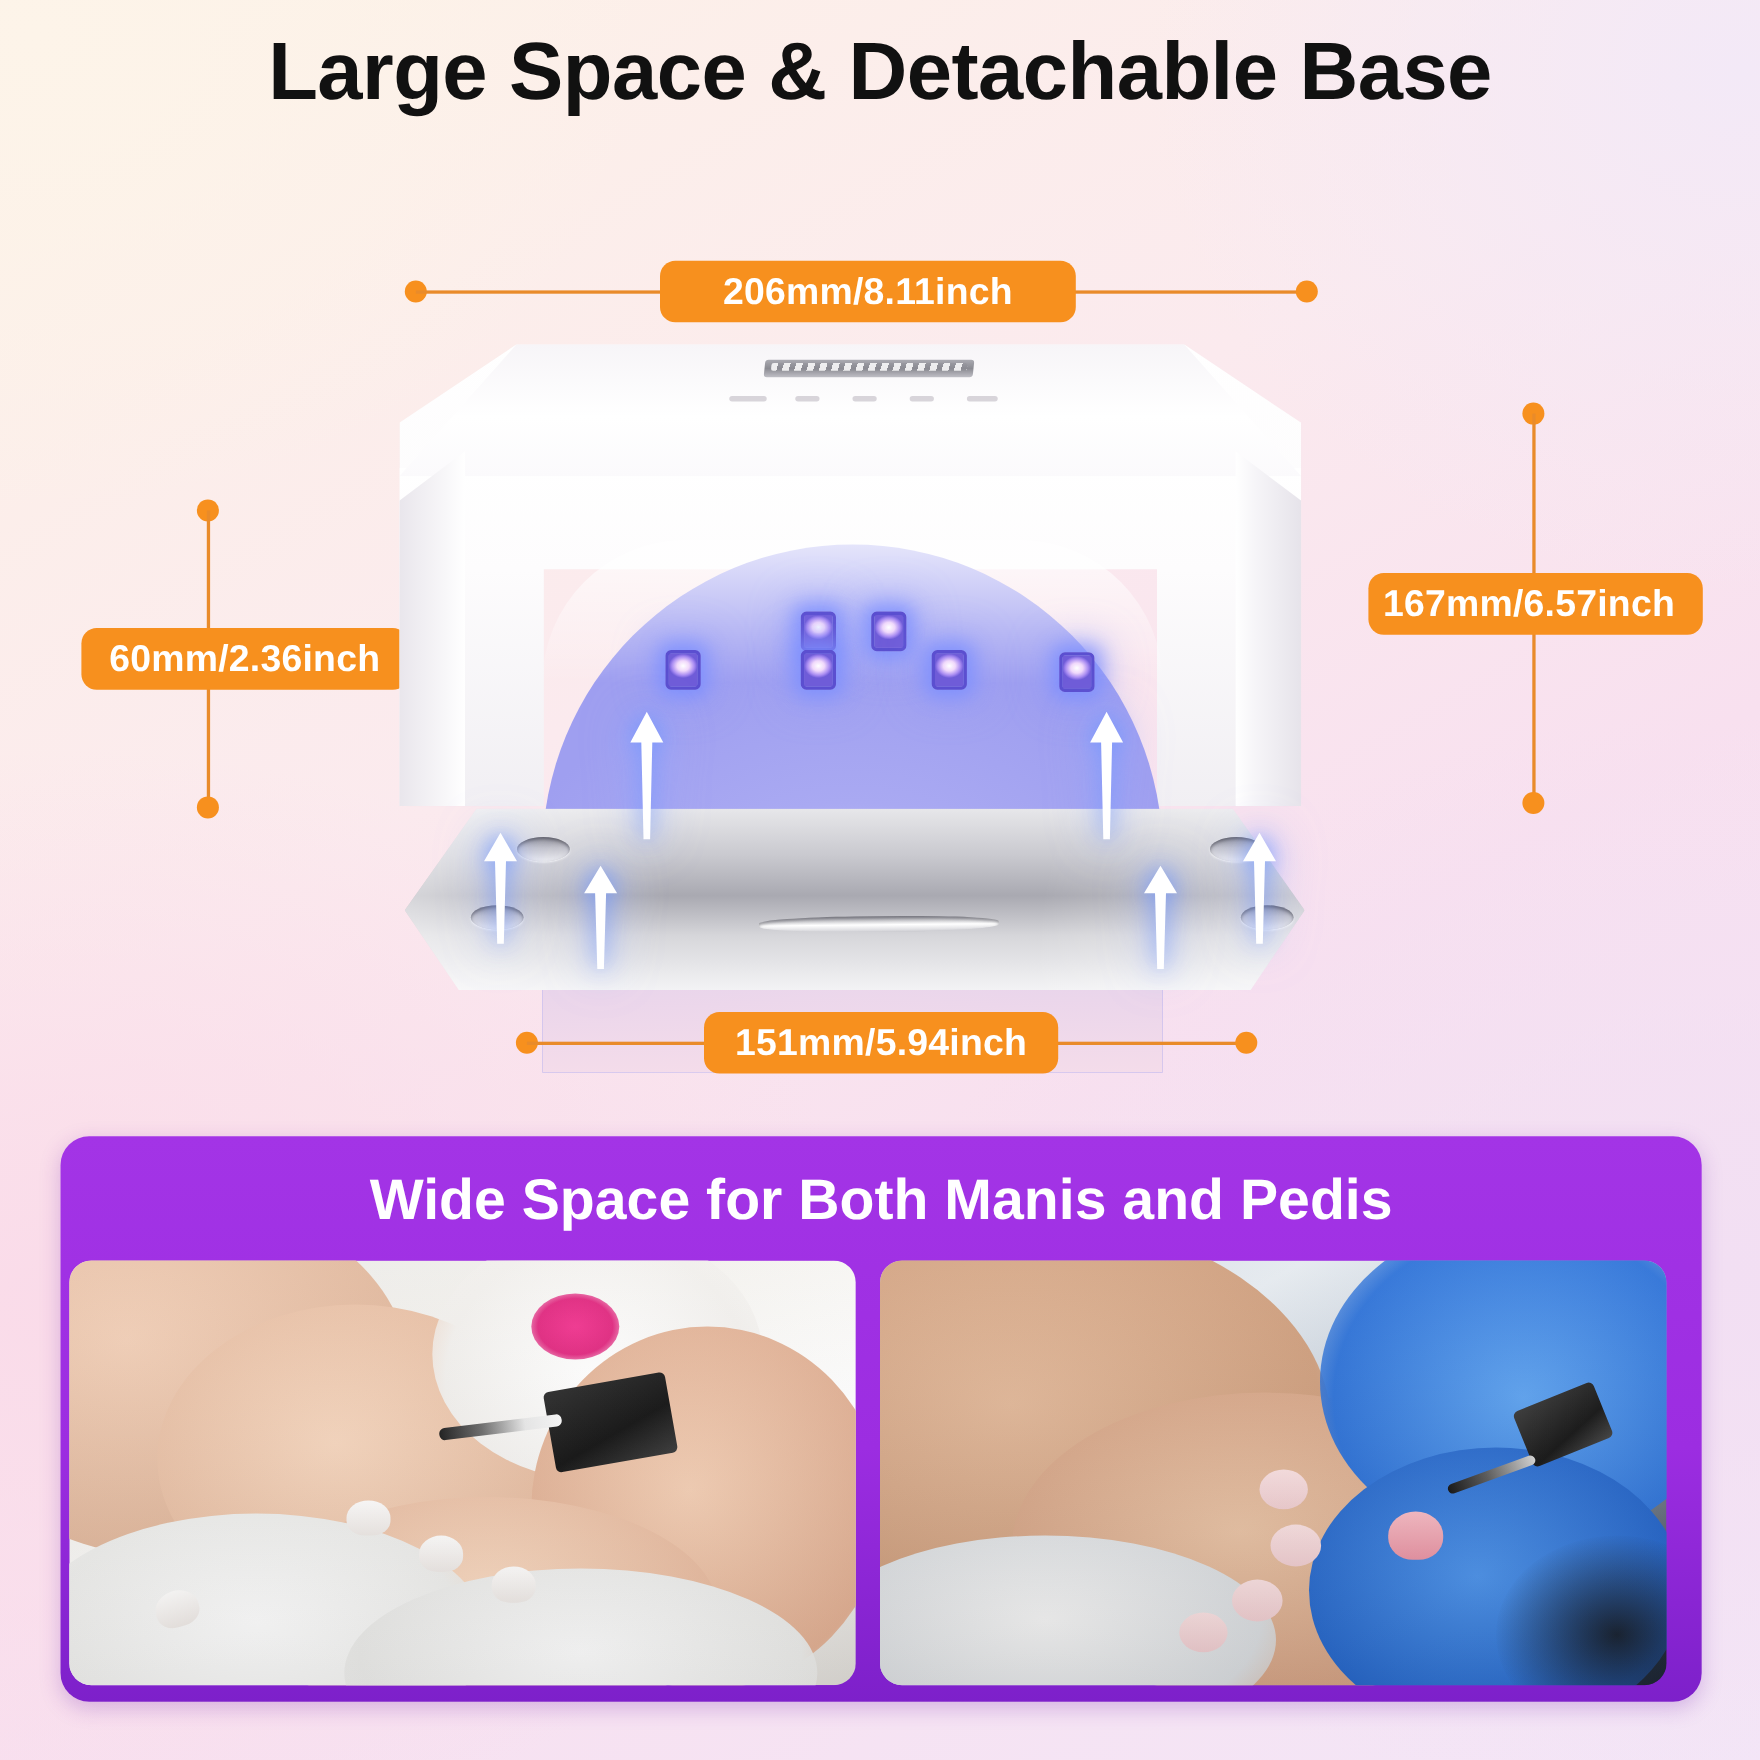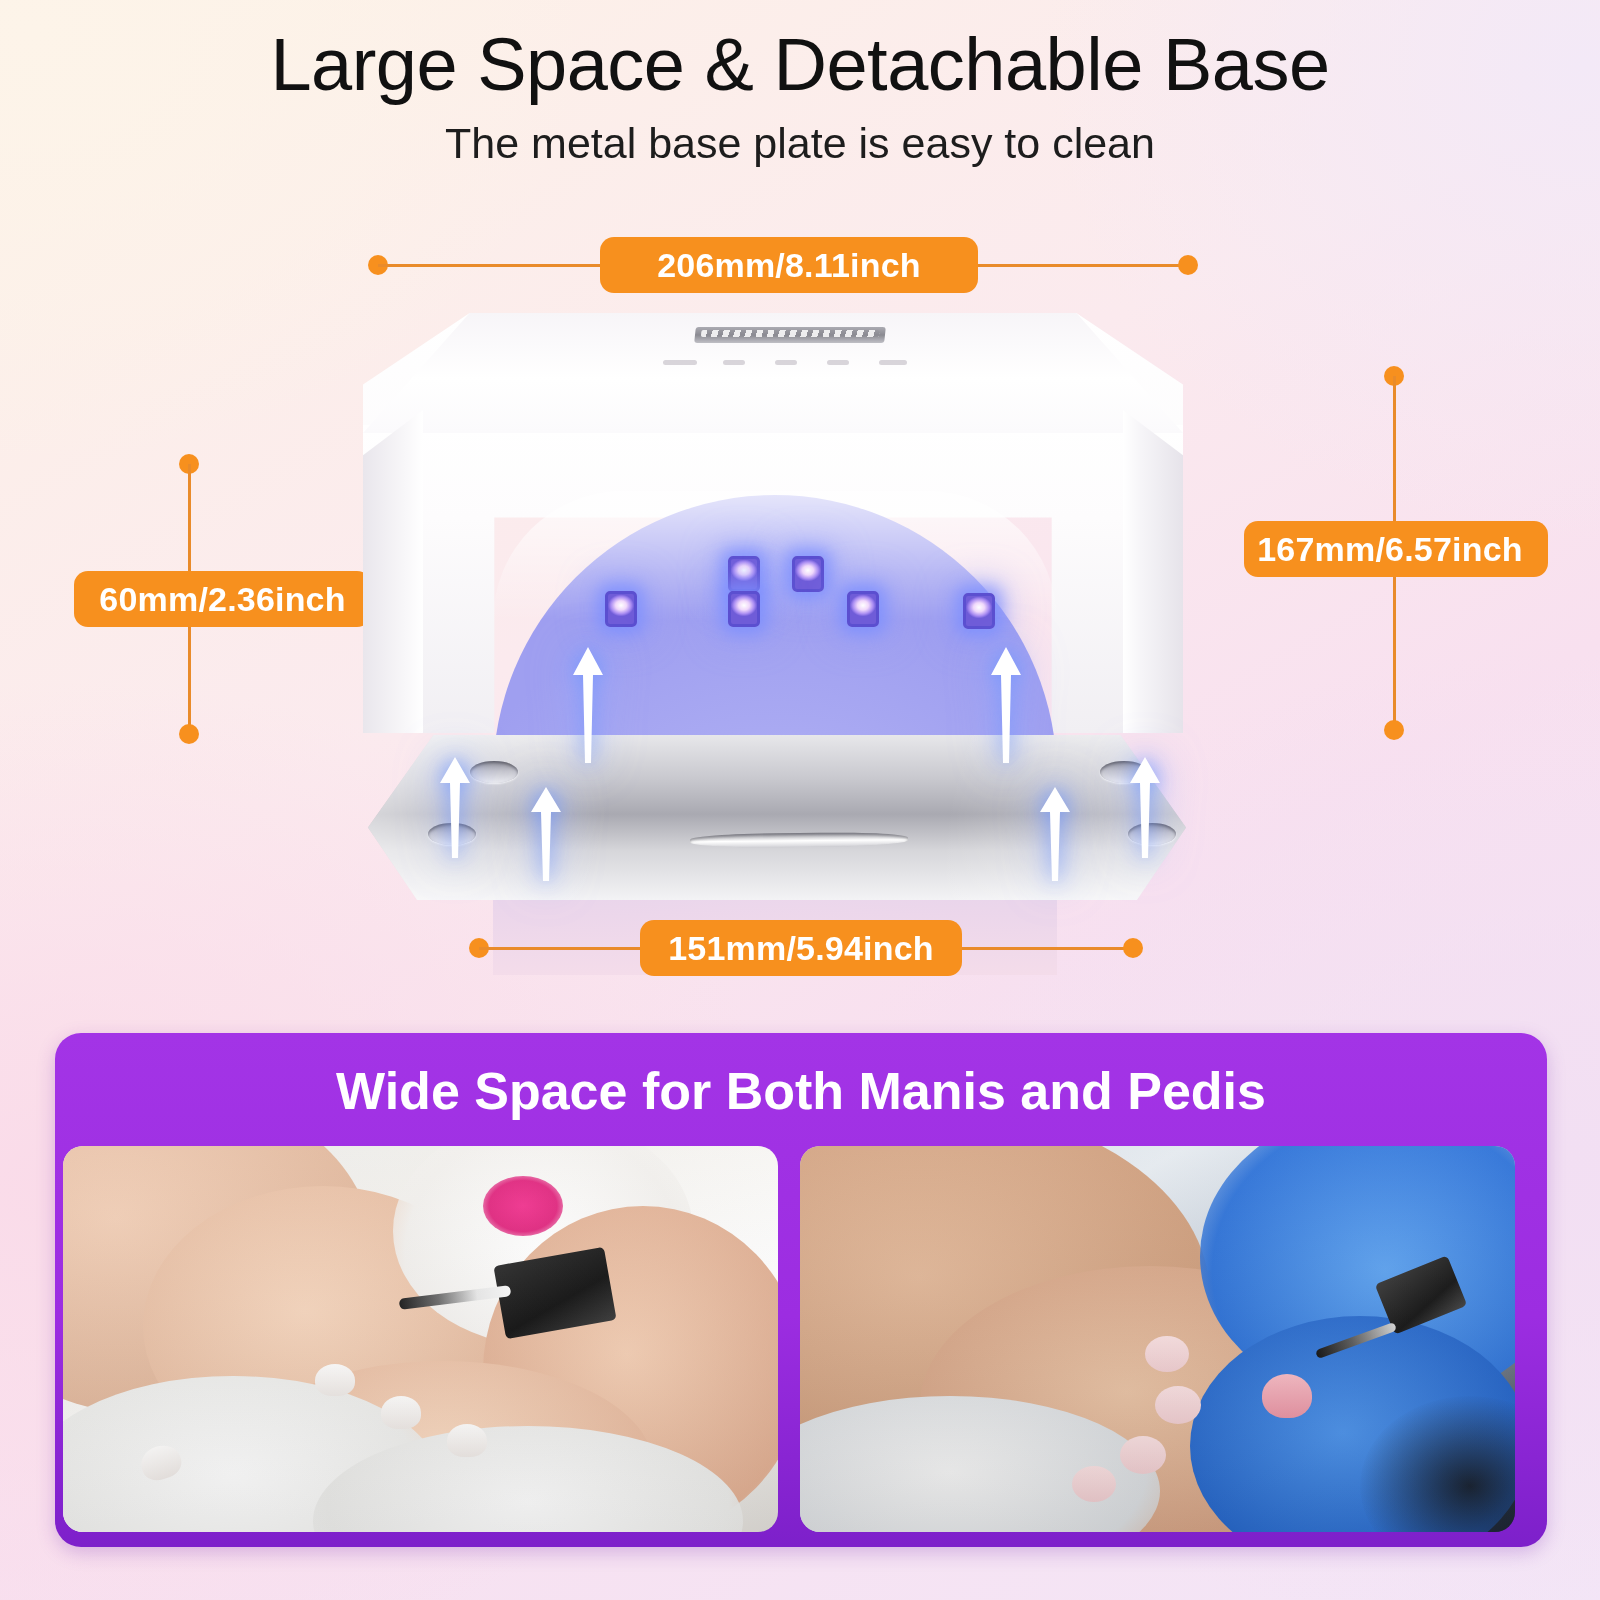--- a/index.html
+++ b/index.html
@@ -28,21 +28,21 @@
   
   #heading-block {
     position: absolute;
     top: 26px;
     left: 0;
     width: 1600px;
     text-align: center;
   }
   #title {
     font-size: 74px;
-    font-weight: 400;
+    font-weight: 700;
     color: #111111;
     letter-spacing: -0.5px;
     line-height: 1.05;
     white-space: nowrap;
   }
   #subtitle {
     margin-top: 16px;
     font-size: 43px;
     font-weight: 400;
     color: #1d1d1d;
@@ -295,21 +295,20 @@
   .ph-bg { position:absolute; inset:0; }
   .blob { position:absolute; border-radius:50%; }
 </style>
 </head>
 <body>
 
 <div id="page">
 
   <div id="heading-block">
     <div id="title">Large Space &amp; Detachable Base</div>
-    <div id="subtitle">The metal base plate is easy to clean</div>
   </div>
 
   <div>
     <div class="dot" style="left:368px; top:255px;"></div>
     <div class="dim-line-h" style="left:378px; top:264px; width:810px;"></div>
     <div class="dot" style="left:1178px; top:255px;"></div>
     <div class="badge" style="left:600px; top:237px; width:378px;">206mm/8.11inch</div>
   </div>
 
   <div>

